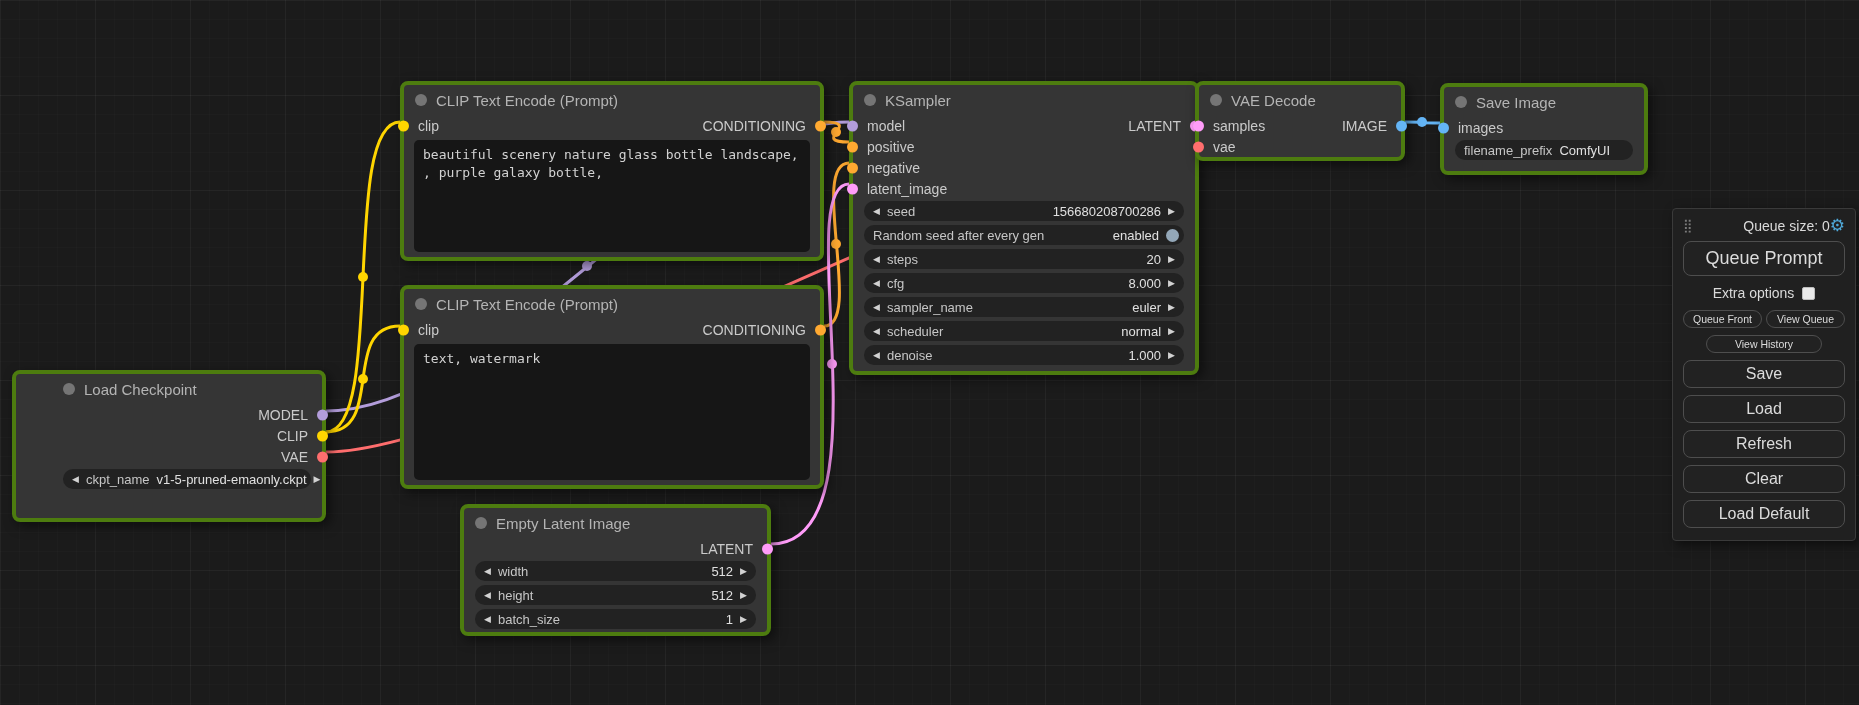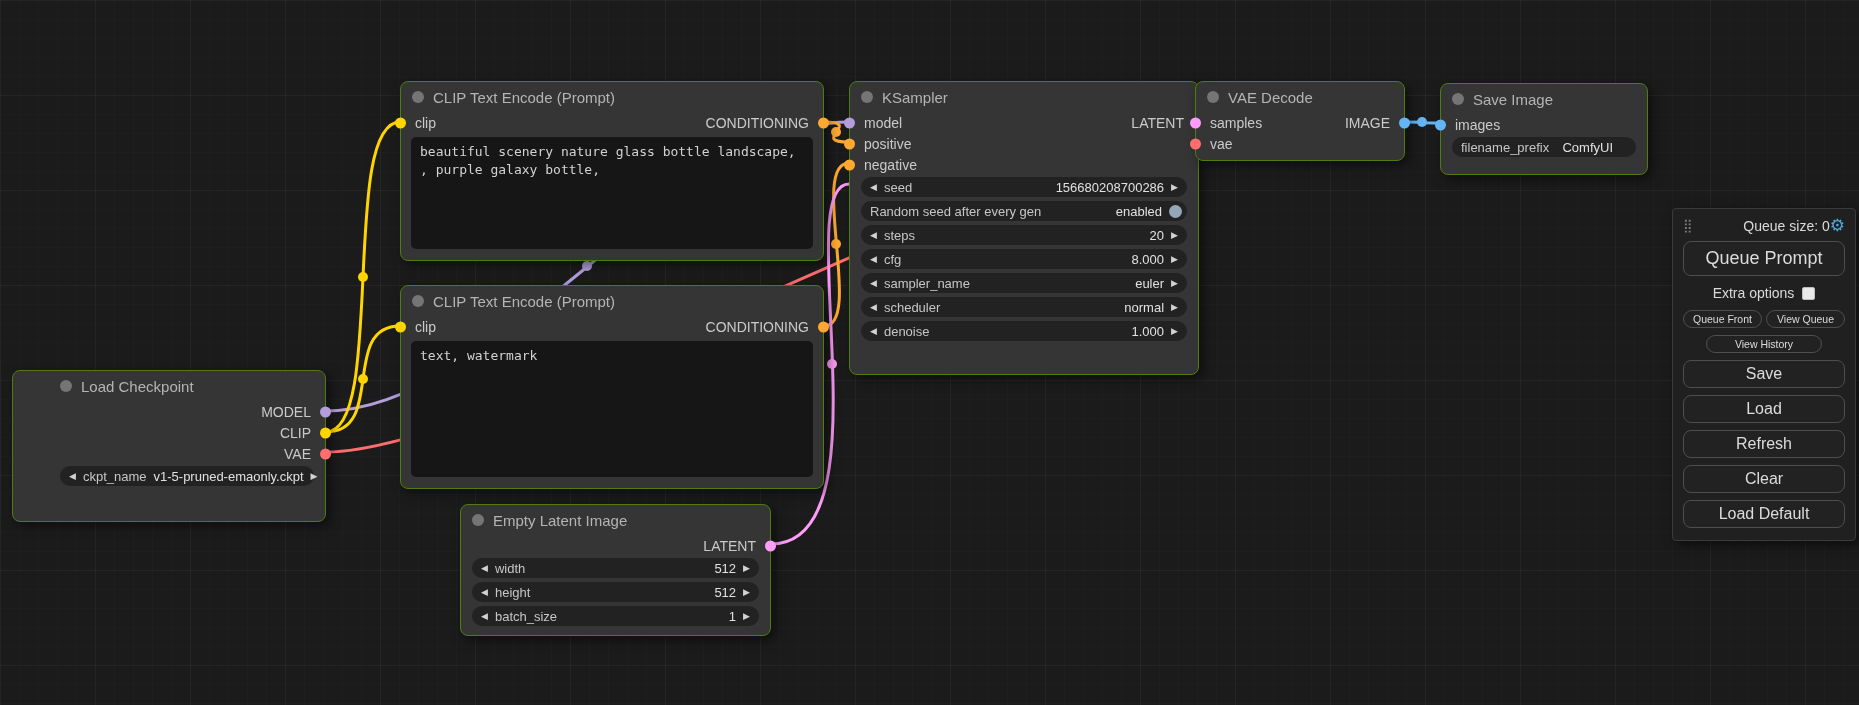--- a/index.html
+++ b/index.html
@@ -15,21 +15,21 @@
       linear-gradient(rgba(255,255,255,0.030) 1px, transparent 1px),
       linear-gradient(90deg, rgba(255,255,255,0.030) 1px, transparent 1px),
       linear-gradient(rgba(255,255,255,0.012) 1px, transparent 1px),
       linear-gradient(90deg, rgba(255,255,255,0.012) 1px, transparent 1px);
     background-size: 95px 95px, 95px 95px, 19px 19px, 19px 19px;
   }
   #wires { position: absolute; left: 0; top: 0; z-index: 1; }
 
   .node {
     position: absolute; z-index: 2;
-    background: #353535; border: 1px solid #4d7c0f; border-radius: 8px;
+    background: #353535; border: 4px solid #4d7c0f; border-radius: 8px;
     box-shadow: 4px 4px 12px rgba(0,0,0,0.5);
     color: #c8c8c8;
   }
   .ntitle { display: flex; align-items: center; gap: 9px; height: 30px; padding: 0 11px;
             color: #b4b4b4; font-size: 15px; white-space: nowrap; overflow: hidden; }
   .tdot { width: 12px; height: 12px; border-radius: 50%; flex: 0 0 auto; background: #757575; }
 
   .srow { position: relative; display: flex; align-items: center; height: 21px;
           padding: 0 14px; font-size: 14px; color: #cacaca; }
   .srow .out { margin-left: auto; }
@@ -203,20 +203,24 @@
     <span class="sdot outdot" style="background: rgb(255, 156, 249);"></span>
   </div>
   <div class="srow">
     <span class="sdot in" style="background: rgb(255, 169, 49);"></span>
     <span>positive</span>
   </div>
   <div class="srow">
     <span class="sdot in" style="background: rgb(255, 169, 49);"></span>
     <span>negative</span>
   </div>
+  <div class="srow">
+    <span class="sdot in" style="background: rgb(255, 156, 249);"></span>
+    <span>latent_image</span>
+  </div>
   <div class="wlist">
     <div class="widget">
       <span class="arr">◀</span>
       <span>seed</span>
       <span class="wvalue">156680208700286</span>
       <span class="arr">▶</span>
     </div>
     <div class="widget">
       <span>Random seed after every gen</span>
       <span class="wvalue">enabled</span>

